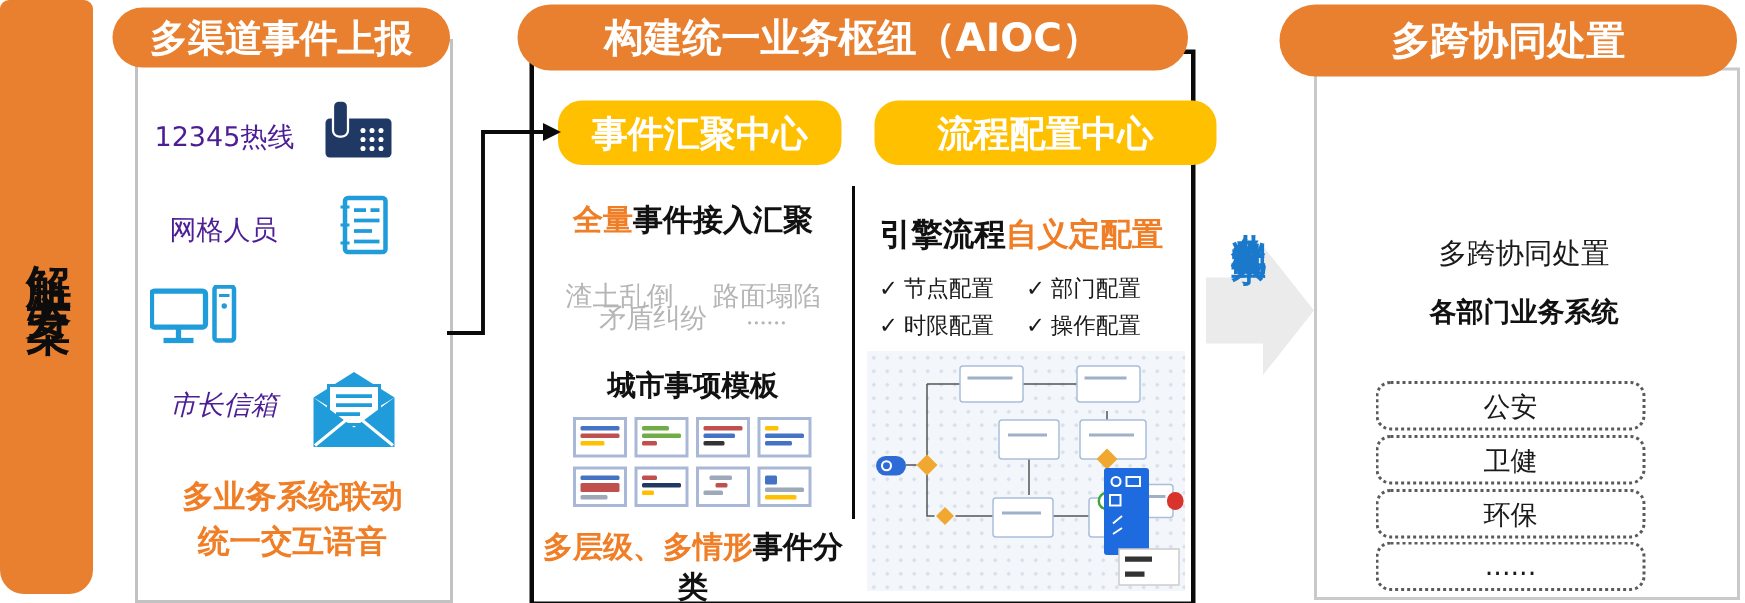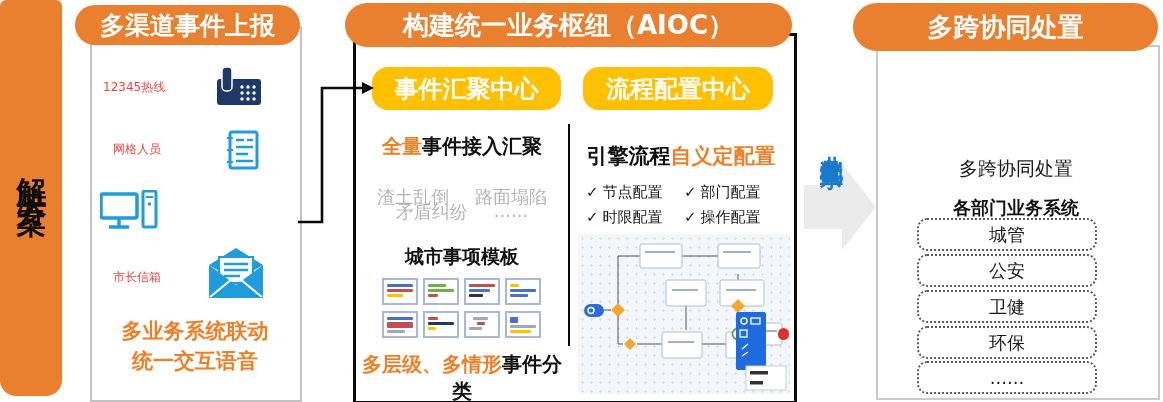--- a/index.html
+++ b/index.html
@@ -15,21 +15,21 @@
   .solution-bar{left:0;top:0;width:62px;height:396px;background:#E8802F;
                 border-radius:6px 6px 16px 16px;display:flex;align-items:center;justify-content:center;}
   .solution-bar .vtext{writing-mode:vertical-rl;text-orientation:upright;
                        font-size:30px;font-weight:bold;color:#0d0d0d;letter-spacing:9px;margin-top:-55px;}
 
   
   .panel-left{left:90px;top:26px;width:208px;height:372px;background:#fff;border:2px solid #C2C2C2;}
   .panel-mid{left:353px;top:33px;width:438px;height:365px;background:#fff;border:3px solid #0a0a0a;}
   .panel-right{left:876px;top:45px;width:280px;height:351px;background:#fff;border:2px solid #C9C9C9;}
 
-  .row-label{position:absolute;font-size:12px;color:#ef4444;z-index:2;}
+  .row-label{position:absolute;font-size:18px;color:#4c1d95;z-index:2;}
   .footer-orange{position:absolute;left:92px;top:316px;width:206px;text-align:center;
                  color:#F07E26;font-weight:bold;font-size:21px;line-height:1.45;z-index:2;}
 
   .ybtn{position:absolute;background:#FFC000;border-radius:16px;color:#fff;font-weight:bold;
         font-size:24px;display:flex;align-items:center;justify-content:center;z-index:2;}
 
   .hl-orange{color:#F07E26;}
   .headline{position:absolute;font-weight:bold;font-size:20px;color:#111;text-align:center;z-index:2;}
   .gray-row{position:absolute;color:#B5B5B5;font-size:18px;display:flex;gap:26px;justify-content:center;z-index:2;}
   .divider{position:absolute;left:568px;top:124px;width:2px;height:222px;background:#0a0a0a;z-index:2;}
@@ -101,21 +101,21 @@
 
   <svg class="abs" style="left:100px;top:190px;z-index:2;" width="58" height="42" viewBox="0 0 58 42">
     <rect x="1" y="4" width="36" height="24" rx="2" fill="#fff" stroke="#1F9CD9" stroke-width="3.5"></rect>
     <line x1="19" y1="28" x2="19" y2="36" stroke="#1F9CD9" stroke-width="3.5"></line>
     <line x1="9" y1="37" x2="29" y2="37" stroke="#1F9CD9" stroke-width="3.5"></line>
     <rect x="43" y="1" width="13" height="36" rx="2" fill="#fff" stroke="#1F9CD9" stroke-width="3"></rect>
     <line x1="46" y1="7" x2="53" y2="7" stroke="#1F9CD9" stroke-width="2"></line>
     <circle cx="49.5" cy="14" r="1.8" fill="#1F9CD9"></circle>
   </svg>
 
-  <div class="row-label" style="left:113px;top:269px;">市长信箱</div>
+  <div class="row-label" style="left:113px;top:258px;font-style:italic;">市长信箱</div>
   <svg class="abs" style="left:206px;top:247px;z-index:2;" width="60" height="52" viewBox="0 0 60 52">
     <polygon points="3,18 30,1 57,18 30,34" fill="#1F9CD9"></polygon>
     <rect x="13" y="10" width="34" height="26" fill="#fff" stroke="#1F9CD9" stroke-width="2"></rect>
     <line x1="18" y1="17" x2="42" y2="17" stroke="#1F9CD9" stroke-width="2.5"></line>
     <line x1="18" y1="23" x2="42" y2="23" stroke="#1F9CD9" stroke-width="2.5"></line>
     <line x1="18" y1="29" x2="34" y2="29" stroke="#1F9CD9" stroke-width="2.5"></line>
     <polygon points="3,18 30,38 57,18 57,51 3,51" fill="#1F9CD9"></polygon>
     <line x1="4" y1="50" x2="26" y2="32" stroke="#fff" stroke-width="2"></line>
     <line x1="56" y1="50" x2="34" y2="32" stroke="#fff" stroke-width="2"></line>
   </svg>
@@ -127,32 +127,32 @@
 
   <svg class="abs" style="left:296px;top:78px;z-index:4;" width="82" height="152" viewBox="0 0 82 152">
     <path d="M2 144 H26 V10 H66" fill="none" stroke="#0a0a0a" stroke-width="2.6"></path>
     <polygon points="66,4 78,10 66,16" fill="#0a0a0a"></polygon>
   </svg>
 
   <div class="pill" style="left:345px;top:3px;width:447px;height:44px;font-size:26px;border-radius:30px;">构建统一业务枢纽（AIOC）</div>
   <div class="abs panel-mid"></div>
 
   <div class="ybtn" style="left:372px;top:67px;width:189px;height:43px;">事件汇聚中心</div>
-  <div class="ybtn" style="left:583px;top:67px;width:190px;height:43px;">流程配置中心</div>
+  <div class="ybtn" style="left:583px;top:67px;width:228px;height:43px;">流程配置中心</div>
 
   <div class="divider"></div>
 
   <div class="headline" style="left:360px;top:133px;width:204px;">
     <span class="hl-orange">全量</span><span>事件接入汇聚</span>
   </div>
   <div class="gray-row" style="left:360px;top:185px;width:204px;">
     <span>渣土乱倒</span>
     <span>路面塌陷</span>
   </div>
-  <div class="gray-row" style="left:360px;top:200px;width:204px;">
+  <div class="gray-row" style="left:360px;top:200px;width:204px;font-family:Liberation Serif, serif;">
     <span>矛盾纠纷</span>
     <span>......</span>
   </div>
   <div class="headline" style="left:360px;top:244px;width:204px;font-size:19px;">城市事项模板</div>
 
   <div class="thumb-grid">
     <div class="thumb">
         <div class="b" style="background:#4472C4;"></div>
         <div class="b" style="background:#C0504D;"></div>
         <div class="b" style="background:#FFC000;width:60%;"></div>
@@ -257,19 +257,18 @@
     <polygon points="0,21 38,21 38,0 72,43 38,86 38,65 0,65" fill="#EBEBEB"></polygon>
   </svg>
   <div class="abs share-label">业务机制共享</div>
 
   <div class="pill" style="left:853px;top:3px;width:305px;height:48px;font-size:26px;border-radius:28px;">多跨协同处置</div>
   <div class="abs panel-right"></div>
 
   <div class="center-text" style="top:156px;font-size:19px;color:#1a1a1a;">多跨协同处置</div>
   <div class="center-text" style="top:196px;font-size:18px;font-weight:bold;color:#111;">各部门业务系统</div>
 
-  <div class="dept-box" style="top:218px;">城管</div>
   <div class="dept-box" style="top:254px;">公安</div>
   <div class="dept-box" style="top:290px;">卫健</div>
   <div class="dept-box" style="top:326px;">环保</div>
   <div class="dept-box" style="top:361px;">......</div>
 
 </div>
 
 </body></html>

